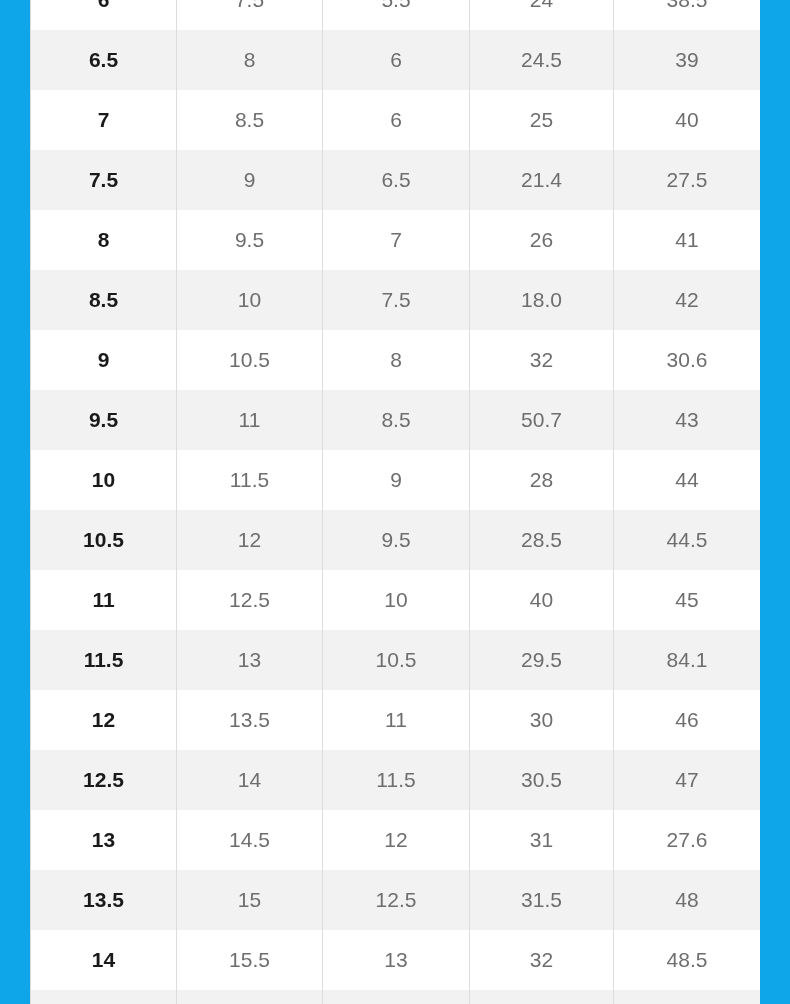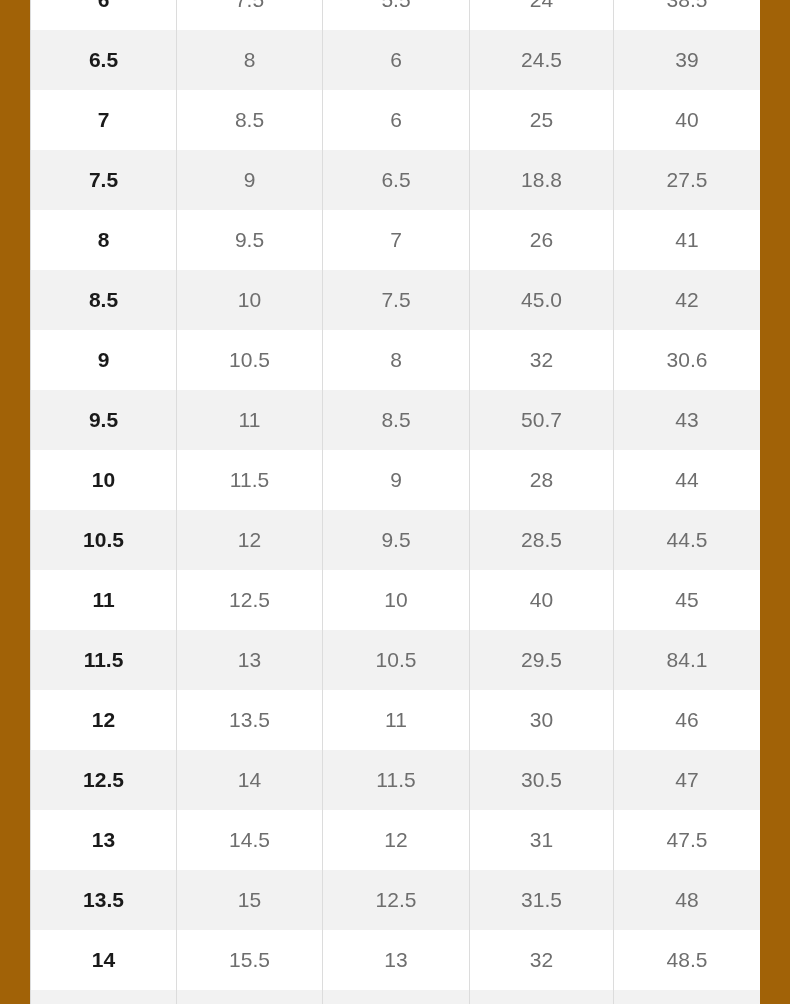--- a/index.html
+++ b/index.html
@@ -7,21 +7,21 @@
     width: 790px;
     height: 1004px;
     background: #ffffff;
     font-family: "Liberation Sans", sans-serif;
     overflow: hidden;
   }
   #page {
     position: relative;
     width: 790px;
     height: 1004px;
-    background: #a16207;
+    background: #0ea5e9;
     overflow: hidden;
   }
   
   #table-viewport {
     position: absolute;
     left: 30px;
     top: 0;
     width: 730px;
     height: 1004px;
     overflow: hidden;
@@ -96,35 +96,35 @@
               <td class="first-col">7</td>
               <td>8.5</td>
               <td>6</td>
               <td>25</td>
               <td>40</td>
             </tr>
             <tr class="row-odd">
               <td class="first-col">7.5</td>
               <td>9</td>
               <td>6.5</td>
-              <td>18.8</td>
+              <td>21.4</td>
               <td>27.5</td>
             </tr>
             <tr class="row-even">
               <td class="first-col">8</td>
               <td>9.5</td>
               <td>7</td>
               <td>26</td>
               <td>41</td>
             </tr>
             <tr class="row-odd">
               <td class="first-col">8.5</td>
               <td>10</td>
               <td>7.5</td>
-              <td>45.0</td>
+              <td>18.0</td>
               <td>42</td>
             </tr>
             <tr class="row-even">
               <td class="first-col">9</td>
               <td>10.5</td>
               <td>8</td>
               <td>32</td>
               <td>30.6</td>
             </tr>
             <tr class="row-odd">
@@ -174,21 +174,21 @@
               <td>14</td>
               <td>11.5</td>
               <td>30.5</td>
               <td>47</td>
             </tr>
             <tr class="row-even">
               <td class="first-col">13</td>
               <td>14.5</td>
               <td>12</td>
               <td>31</td>
-              <td>47.5</td>
+              <td>27.6</td>
             </tr>
             <tr class="row-odd">
               <td class="first-col">13.5</td>
               <td>15</td>
               <td>12.5</td>
               <td>31.5</td>
               <td>48</td>
             </tr>
             <tr class="row-even">
               <td class="first-col">14</td>

